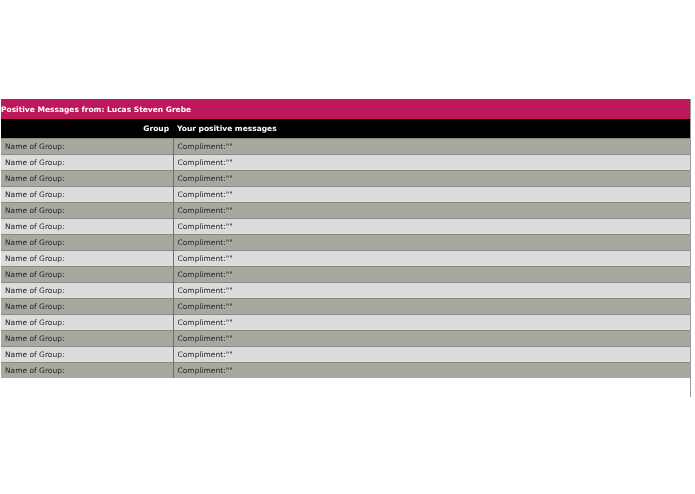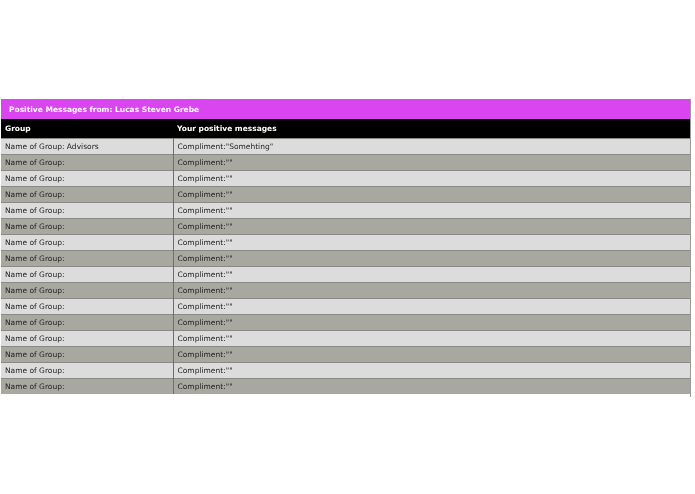--- a/index.html
+++ b/index.html
@@ -1,24 +1,24 @@
 <!DOCTYPE html>
 <html><head>
   <meta charset="utf-8">
   <style>
     html, body { margin: 0; padding: 0; background: #ffffff; }
     body { width: 695px; height: 494px; position: relative; overflow: hidden;
            font-family: "DejaVu Sans", sans-serif; }
     .table-wrap { position: absolute; left: 1px; top: 99px; width: 690px; }
     table { border-collapse: collapse; width: 690px; table-layout: fixed; }
-    .title-row td { background: #d946ef; color: #fff; font-weight: bold; font-size: 7.5px;
-                    height: 20px; padding: 0 8px; vertical-align: middle; margin-top: 32px; }
+    .title-row td { background: #be185d; color: #fff; font-weight: bold; font-size: 7.5px;
+                    height: 20px; padding: 0 0; vertical-align: middle; margin-top: 32px; }
     .head-row th { background: #000; color: #fff; font-weight: bold; font-size: 7.5px;
                    height: 19px; padding: 0 4px; vertical-align: middle; }
-    .head-row th.col-group { text-align: left; }
+    .head-row th.col-group { text-align: right; }
     .head-row th.col-msg { text-align: left; }
     td.cell { font-size: 7.5px; color: #222; height: 15px; padding: 0 4px;
               border-top: 1px solid #8a8a84; white-space: nowrap; overflow: hidden; }
     td.cell.group { border-right: 1px solid #6f6f6a; }
     tr.light td.cell { background: #dcdcdc; }
     tr.dark td.cell { background: #a8a8a0; }
     .right-edge { position: absolute; left: 690px; top: 99px; width: 1px; height: 298px; background: #9a9a96; }
   </style>
 </head>
 <body>
@@ -32,24 +32,20 @@
     <thead>
       <tr class="title-row">
         <td colspan="2">Positive Messages from: Lucas Steven Grebe</td>
       </tr>
       <tr class="head-row">
         <th class="col-group">Group</th>
         <th class="col-msg">Your positive messages</th>
       </tr>
     </thead>
     <tbody>
-      <tr class="light">
-        <td class="cell group">Name of Group: Advisors</td>
-        <td class="cell">Compliment:"Somehting"</td>
-      </tr>
       <tr class="dark">
         <td class="cell group">Name of Group:</td>
         <td class="cell">Compliment:""</td>
       </tr>
       <tr class="light">
         <td class="cell group">Name of Group:</td>
         <td class="cell">Compliment:""</td>
       </tr>
       <tr class="dark">
         <td class="cell group">Name of Group:</td>

